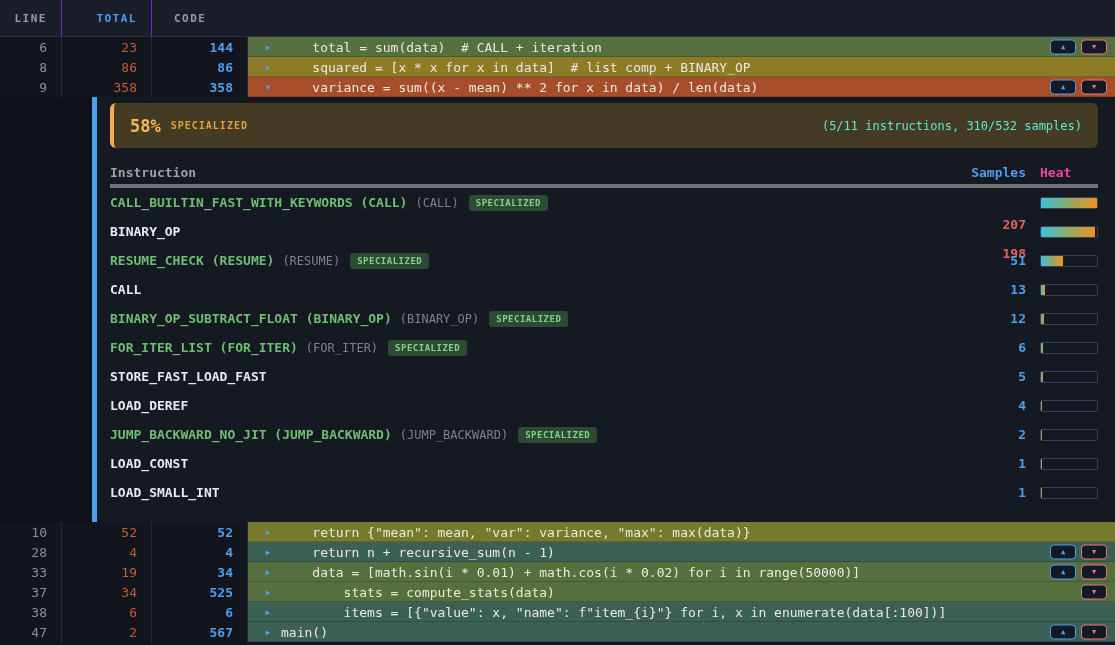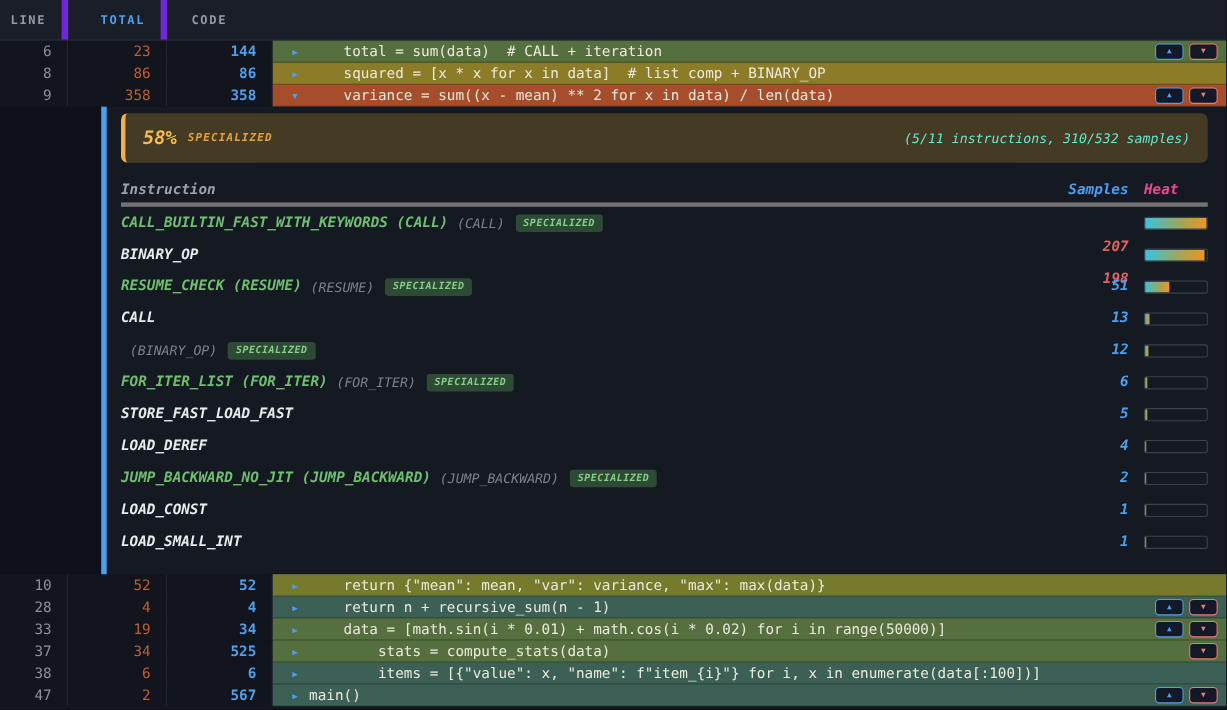--- a/index.html
+++ b/index.html
@@ -6,21 +6,21 @@
   .app{
     position:relative;width:1115px;height:645px;overflow:hidden;
     background:#12151d;font-family:"DejaVu Sans Mono","Liberation Mono",monospace;
   }
   
   .hdr{
     display:grid;grid-template-columns:62px 90px 96px 1fr;height:36px;
     background:#191e28;border-bottom:1px solid #2b3140;align-items:center;
     font-size:11px;font-weight:bold;letter-spacing:1.5px;
   }
-  .hdr .cell{height:100%;display:flex;align-items:center;border-right:6px solid #6d28d9;box-sizing:border-box;}
+  .hdr .cell{height:100%;display:flex;align-items:center;border-right:1px solid #6d28d9;box-sizing:border-box;}
   .hdr .cell:last-child{border-right:none;}
   .h-line,.h-self,.h-total{justify-content:flex-end;padding-right:14px;}
   .h-code{padding-left:22px;}
   .h-line{color:#959ba6;} .h-self{color:#c05f31;} .h-total{color:#4d9fef;} .h-code{color:#959ba6;}
   
   .row{display:grid;grid-template-columns:62px 90px 96px 1fr;height:20px;font-size:13px;}
   .gcell{display:flex;align-items:center;justify-content:flex-end;padding-right:14px;
          border-right:1px solid #232936;box-sizing:border-box;background:#12151d;}
   .g-line{color:#8b919c;}
   .g-self{color:#c05f31;font-weight:normal;}
@@ -30,21 +30,21 @@
   .tone-green{background:#566f3e;} .tone-yellow{background:#8c7c27;} .tone-red{background:#a64e2c;}
   .tone-olive{background:#767a2c;} .tone-teal{background:#3c6055;}
   .exp-arrow{width:26px;text-align:center;font-size:8px;color:#4d9fef;flex:none;}
   .codetext{white-space:pre;color:#eceade;font-size:13px;}
   .navbtns{position:absolute;right:8px;top:50%;transform:translateY(-50%);display:flex;gap:5px;}
   .navbtn{width:26px;height:15px;border-radius:4px;background:#141927;display:flex;align-items:center;
           justify-content:center;font-size:7px;line-height:1;box-sizing:border-box;cursor:pointer;}
   .navbtn.up{border:1.5px solid #4d9fef;color:#4d9fef;}
   .navbtn.down{border:1.5px solid #ea7a76;color:#ea7a76;}
   
-  .expanded{position:relative;height:425px;background:#151a22;font-style:italic;}
+  .expanded{position:relative;height:425px;background:#151a22;}
   .expanded .gutter-shade{position:absolute;left:0;top:0;bottom:0;width:92px;background:#0e1119;}
   .expanded .blue-bar{position:absolute;left:92px;top:0;bottom:0;width:5px;background:#4d9fef;}
   .panel{position:absolute;left:110px;right:17px;top:0;}
   .banner{margin-top:6px;height:45px;border-radius:6px;border-left:4px solid #f0b14d;
           background:#453a23;display:flex;align-items:center;padding:0 16px;box-sizing:border-box;}
   .banner .pct{font-size:17px;font-weight:bold;color:#f5bc55;}
   .banner .blabel{margin-left:10px;font-size:10px;font-weight:bold;letter-spacing:1px;color:#e0a23f;}
   .banner .bmeta{margin-left:auto;font-size:12px;color:#5eead4;}
   .ptable-hdr{margin-top:12px;display:flex;align-items:center;height:24px;border-bottom:4px solid #737373;
               font-size:13px;font-weight:bold;}
@@ -153,20 +153,21 @@
             </div>
           </div>
           <div class="irow">
             <span class="iname">CALL</span>
             <span class="isamples">13</span>
             <div class="iheat">
               <div class="fill" style="width: 6.5%;"></div>
             </div>
           </div>
           <div class="irow">
+            <span class="iname spec">BINARY_OP_SUBTRACT_FLOAT (BINARY_OP)</span>
             <span class="ibase">(BINARY_OP)</span>
             <span class="ibadge">SPECIALIZED</span>
             <span class="isamples">12</span>
             <div class="iheat">
               <div class="fill" style="width: 6%;"></div>
             </div>
           </div>
           <div class="irow">
             <span class="iname spec">FOR_ITER_LIST (FOR_ITER)</span>
             <span class="ibase">(FOR_ITER)</span>

